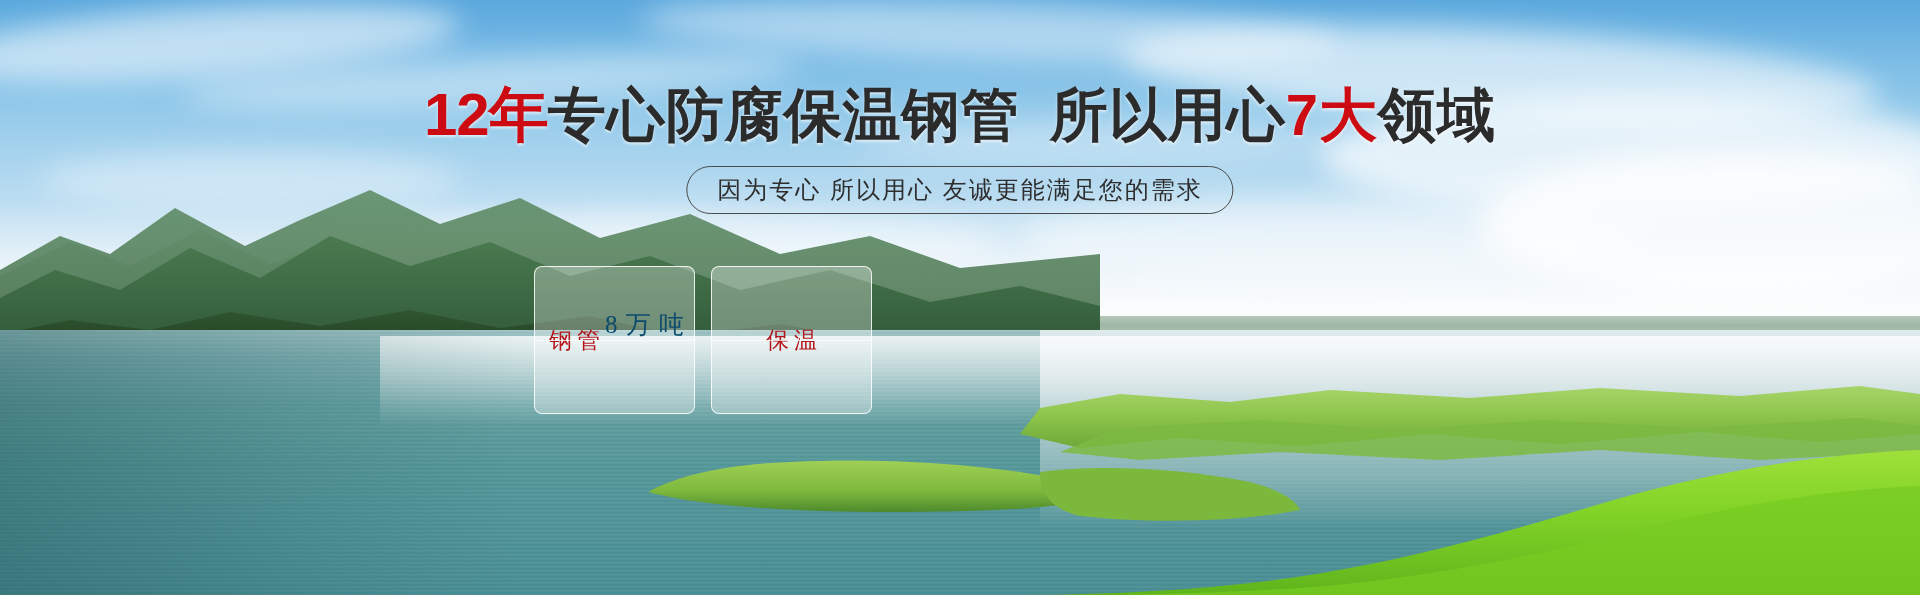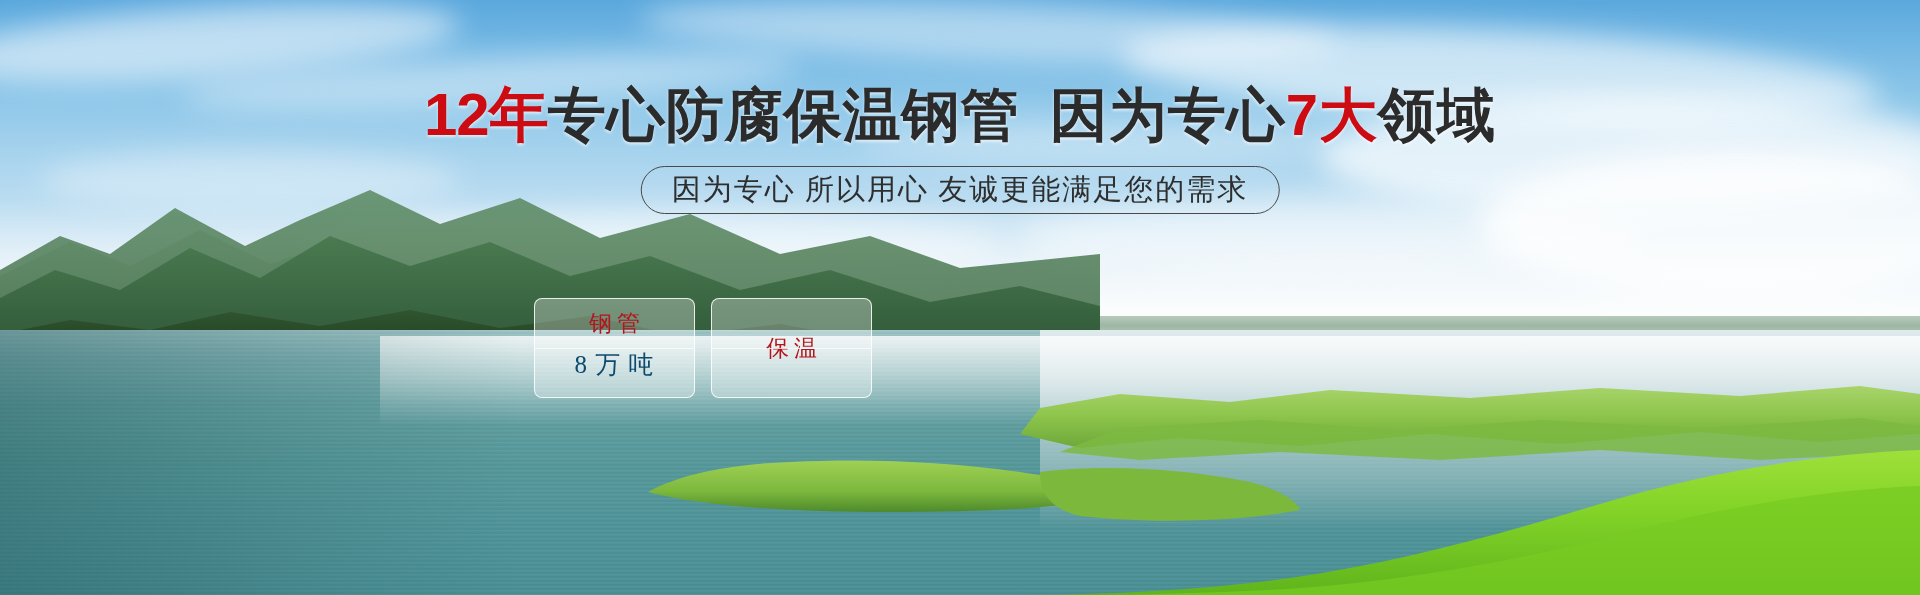--- a/index.html
+++ b/index.html
@@ -186,51 +186,50 @@
     height: 48px;
     padding: 0 30px;
     display: flex;
     align-items: center;
     justify-content: center;
     border: 1px solid #4a4a4a;
     border-radius: 24px;
     background: transparent;
   }
   .subtitle-text {
-    font-size: 29px;
+    font-size: 24px;
     color: #2e2e2e;
     letter-spacing: 2px;
     white-space: nowrap;
-    font-family: Liberation Serif, serif;
+    font-family: Liberation Sans, sans-serif;
   }
 
   
   .stats {
     position: absolute;
     left: 534px;
     top: 266px;
     width: 515px;
     height: 128px;
     display: flex;
     gap: 16px;
   }
   .stat-card {
     position: relative;
     width: 161px;
-    height: 100px;
+    height: 148px;
     box-sizing: border-box;
     border: 1px solid rgba(255,255,255,.85);
     border-radius: 8px;
     background: rgba(255,255,255,.30);
     display: flex;
-    flex-direction: column;
+    flex-direction: row;
     align-items: center;
     justify-content: center;
     overflow: hidden;
-    margin-top: 32px;
   }
   .stat-card::after {
     content: "";
     position: absolute;
     left: 0; right: 0;
     top: 50%;
     height: 1px;
     background: rgba(255,255,255,.75);
   }
   .stat-label {
@@ -347,21 +346,21 @@
         <stop offset="0%" stop-color="#9ee03a"></stop>
         <stop offset="40%" stop-color="#84d428"></stop>
         <stop offset="100%" stop-color="#5fb41c"></stop>
       </linearGradient>
     </defs>
     <path d="M960,20 C850,24 740,44 640,74 C540,104 440,132 330,148 C230,162 120,166 0,165 L0,165 L960,165 Z" fill="url(#fgg)"></path>
     <path d="M960,56 C860,60 760,78 660,104 C560,130 450,150 340,158 C230,165 110,166 0,165 L960,165 Z" fill="#77cb22" opacity="0.75"></path>
   </svg>
 
   <div class="headline">
-    <span class="hl-red hl-num">12年</span><span>专心防腐保温钢管</span><span class="hl-gap"></span><span>因为专心</span><span class="hl-red">7大</span><span>领域</span>
+    <span class="hl-red hl-num">12年</span><span>专心防腐保温钢管</span><span class="hl-gap"></span><span>所以用心</span><span class="hl-red">7大</span><span>领域</span>
   </div>
 
   <div class="subtitle-pill">
     <span class="subtitle-text">因为专心 所以用心  友诚更能满足您的需求</span>
   </div>
 
   <div class="stats">
 
     <div class="stat-card">
       <div class="stat-label">钢管</div>

